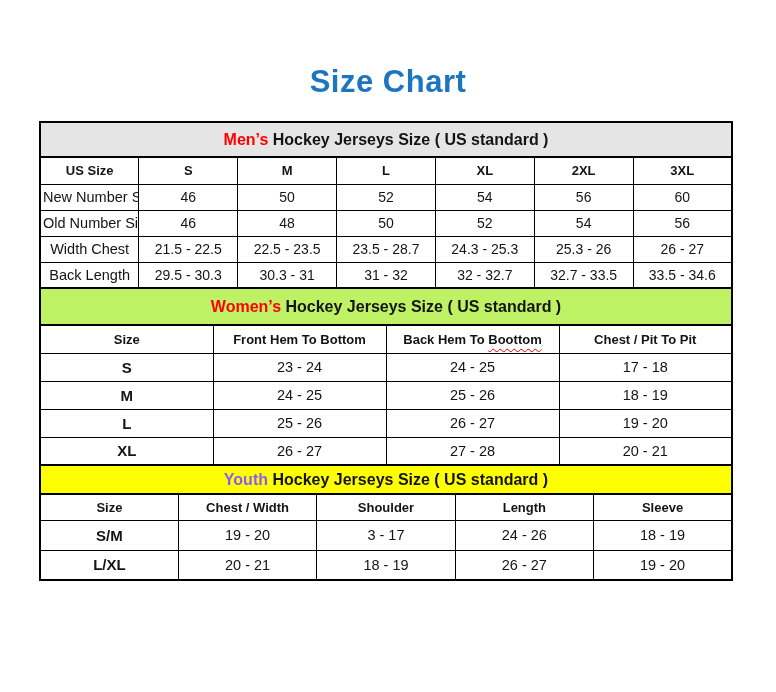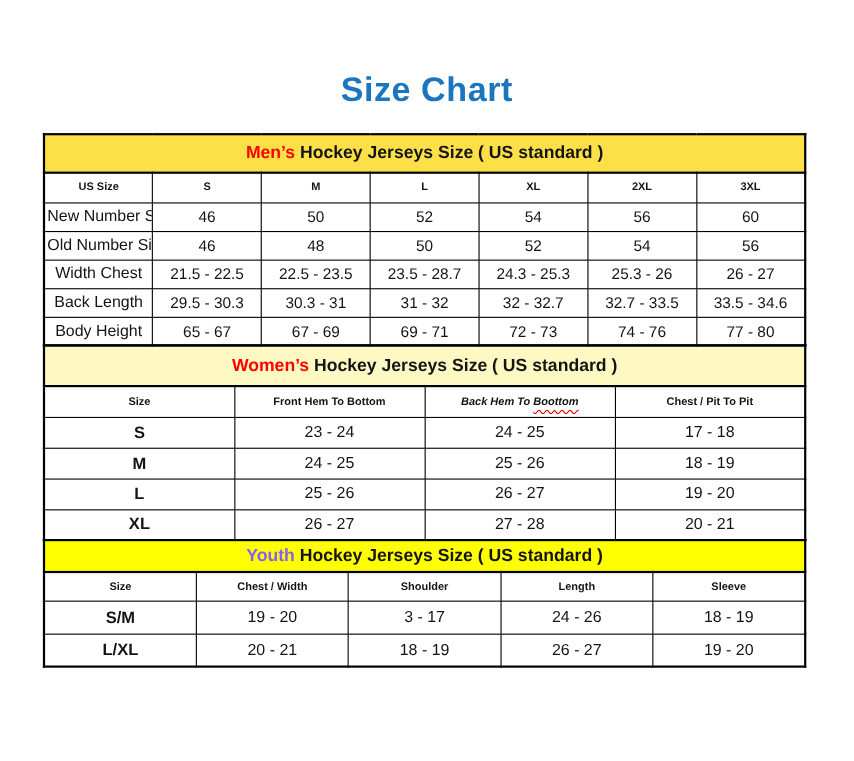--- a/index.html
+++ b/index.html
@@ -49,56 +49,56 @@
   }
   tr.banner-row th {
     border: 2px solid #000;
     font-size: 16px;
     font-weight: bold;
   }
   .t-mens  tr.banner-row th { height: 33px; }
   .t-womens tr.banner-row th { height: 35px; }
   .t-youth tr.banner-row th { height: 27px; }
   tr.header-row th {
-    font-size: 10px;
+    font-size: 13px;
     font-weight: bold;
   }
   .t-mens  tr.header-row { height: 27px; }
   .t-womens tr.header-row { height: 28px; }
   .t-youth tr.header-row { height: 26px; }
   .t-mens  tbody tr { height: 26px; }
   .t-womens tbody tr { height: 28px; }
   .t-youth tbody tr { height: 30px; }
   tbody th { font-size: 15px; font-weight: bold; }
   tbody td { font-size: 14.5px; font-weight: normal; }
   .t-mens tbody th { font-weight: normal; font-size: 14.5px; }
   .t-mens tbody td { font-size: 14px; }
   
   .t-mens  tr.header-row th:first-child  { width: 141px; }
   .t-womens tr.header-row th:first-child { width: 142px; }
   .t-womens tr.header-row th:nth-child(2){ width: 182px; }
-  .t-womens tr.header-row th:nth-child(3){ width: 185px; font-style: italic; }
+  .t-womens tr.header-row th:nth-child(3){ width: 185px; }
   .t-youth tr.header-row th:first-child  { width: 142px; }
   .squiggle {
     text-decoration: underline;
     text-decoration-style: wavy;
     text-decoration-thickness: 1px;
     text-underline-offset: 4px;
   }
 </style>
 </head>
 <body>
 
 <div class="page">
   <h1 class="page-title" style="color: rgb(27, 117, 191);">Size Chart</h1>
   <div class="tables-host">
       <table class="size-table t-mens">
         <thead>
           <tr class="banner-row">
-            <th colspan="7" style="background: #fde047;"><span style="color: rgb(255, 0, 0);">Men’s</span><span> Hockey Jerseys Size ( US standard )</span></th>
+            <th colspan="7" style="background: #e5e5e5;"><span style="color: rgb(255, 0, 0);">Men’s</span><span> Hockey Jerseys Size ( US standard )</span></th>
           </tr>
           <tr class="header-row">
             <th>US Size</th>
             <th>S</th>
             <th>M</th>
             <th>L</th>
             <th>XL</th>
             <th>2XL</th>
             <th>3XL</th>
           </tr>
@@ -133,35 +133,26 @@
           </tr>
           <tr>
             <th>Back Length</th>
             <td>29.5 - 30.3</td>
             <td>30.3 - 31</td>
             <td>31 - 32</td>
             <td>32 - 32.7</td>
             <td>32.7 - 33.5</td>
             <td>33.5 - 34.6</td>
           </tr>
-          <tr>
-            <th>Body Height</th>
-            <td>65 - 67</td>
-            <td>67 - 69</td>
-            <td>69 - 71</td>
-            <td>72 - 73</td>
-            <td>74 - 76</td>
-            <td>77 - 80</td>
-          </tr>
         </tbody>
       </table>
       <table class="size-table t-womens">
         <thead>
           <tr class="banner-row">
-            <th colspan="4" style="background: #fef9c3;"><span style="color: rgb(255, 0, 0);">Women’s</span><span> Hockey Jerseys Size ( US standard )</span></th>
+            <th colspan="4" style="background: #bef264;"><span style="color: rgb(255, 0, 0);">Women’s</span><span> Hockey Jerseys Size ( US standard )</span></th>
           </tr>
           <tr class="header-row">
             <th>Size</th>
             <th>Front Hem To Bottom</th>
             <th>Back Hem To <span class="squiggle" style="text-decoration-color: rgb(224, 0, 0);">Boottom</span></th>
             <th>Chest / Pit To Pit</th>
           </tr>
         </thead>
         <tbody>
           <tr>

